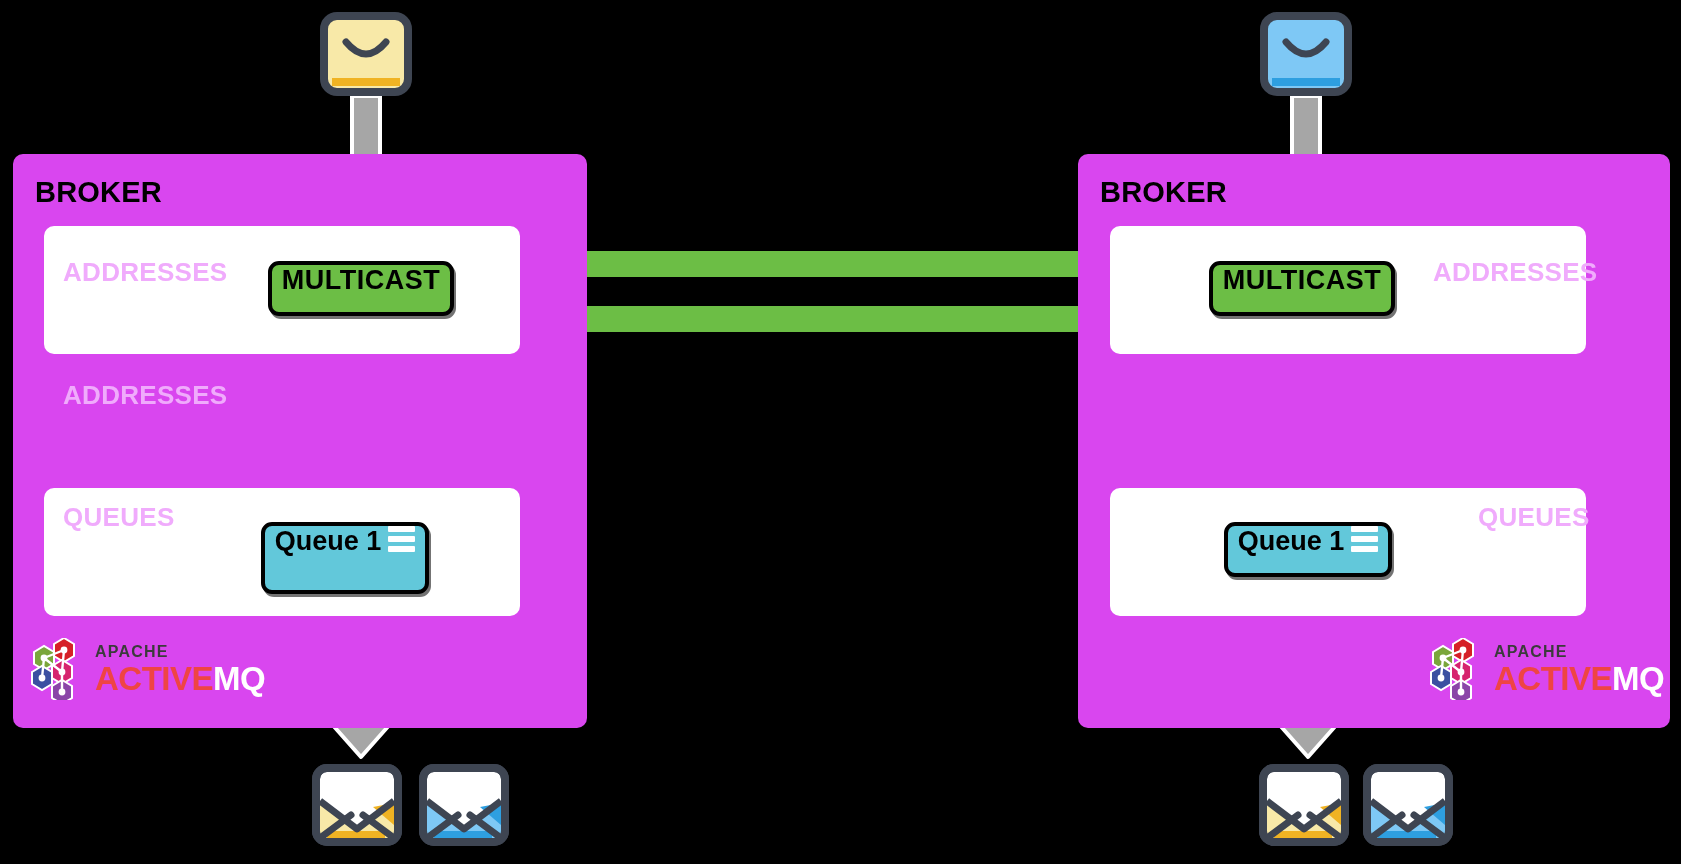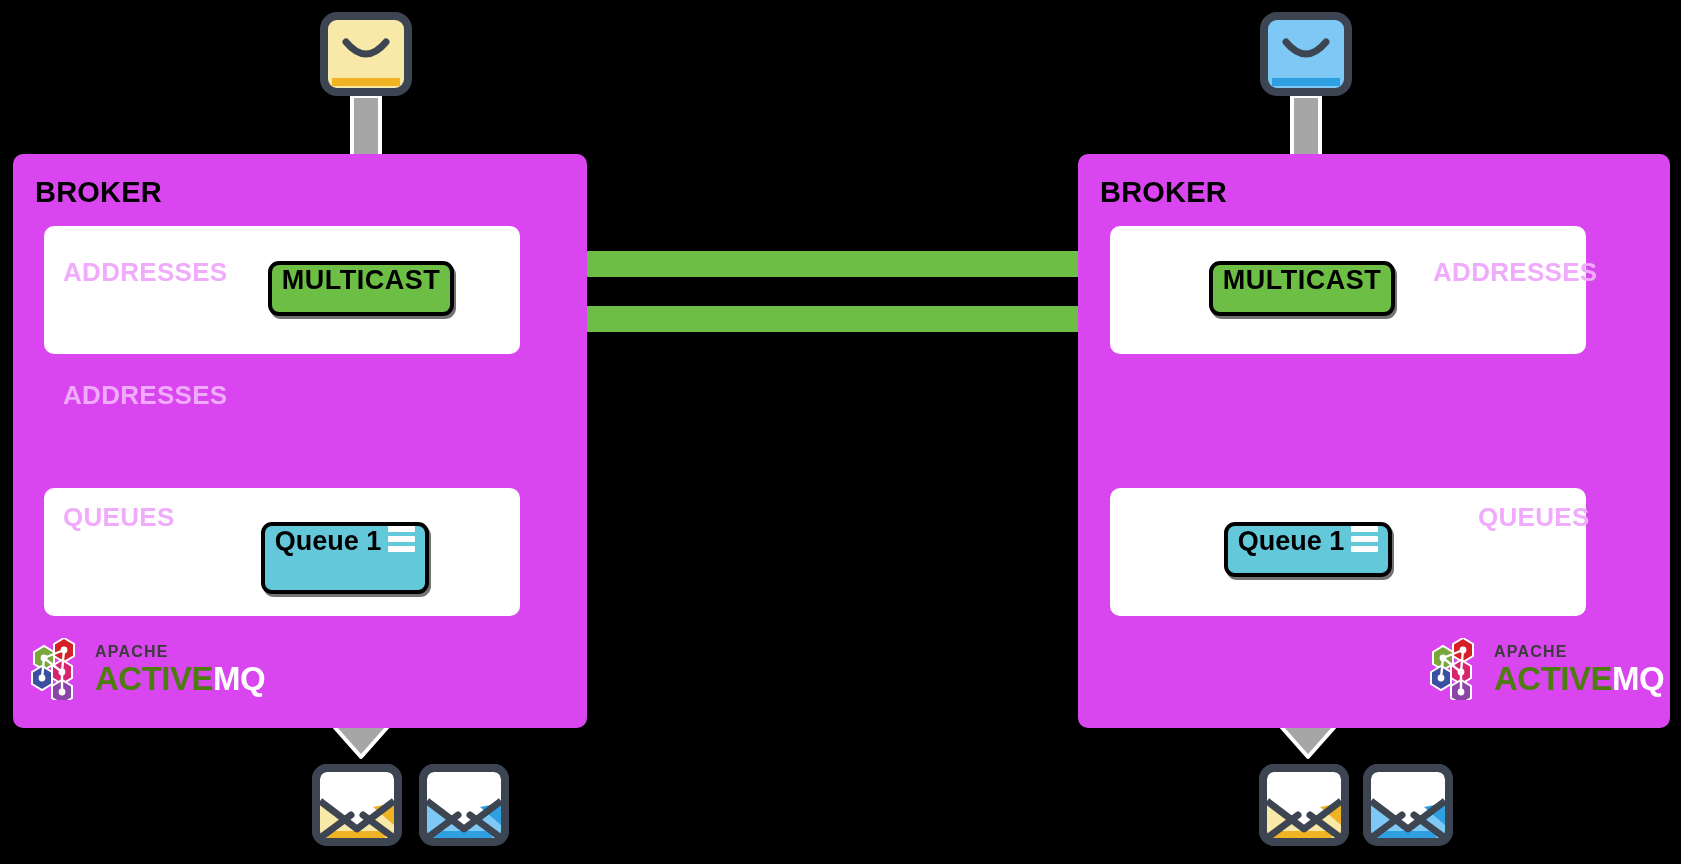--- a/index.html
+++ b/index.html
@@ -80,21 +80,21 @@
   #arrows{position:absolute;left:0;top:0;width:1681px;height:864px;pointer-events:none;}
 
   
   .amq{position:absolute;display:flex;align-items:center;gap:9px;}
   #amq-left{left:22px;top:638px;}
   #amq-right{left:1421px;top:638px;}
   .amq-mark{width:64px;height:62px;display:block;}
   .amq-word{display:flex;flex-direction:column;line-height:1;}
   .amq-apache{font-size:16px;font-weight:bold;color:#3b3b3b;letter-spacing:1.2px;margin-bottom:2px;}
   .amq-name{font-size:33px;font-weight:bold;letter-spacing:-.5px;}
-  .amq-name .a{color:#4d7c0f;}
+  .amq-name .a{color:#ef4444;}
   .amq-name .m{color:#ffffff;}
 </style>
 </head>
 <body>
 
 <div class="stage">
 
   <svg id="arrows" viewBox="0 0 1681 864">
 
     <g>

